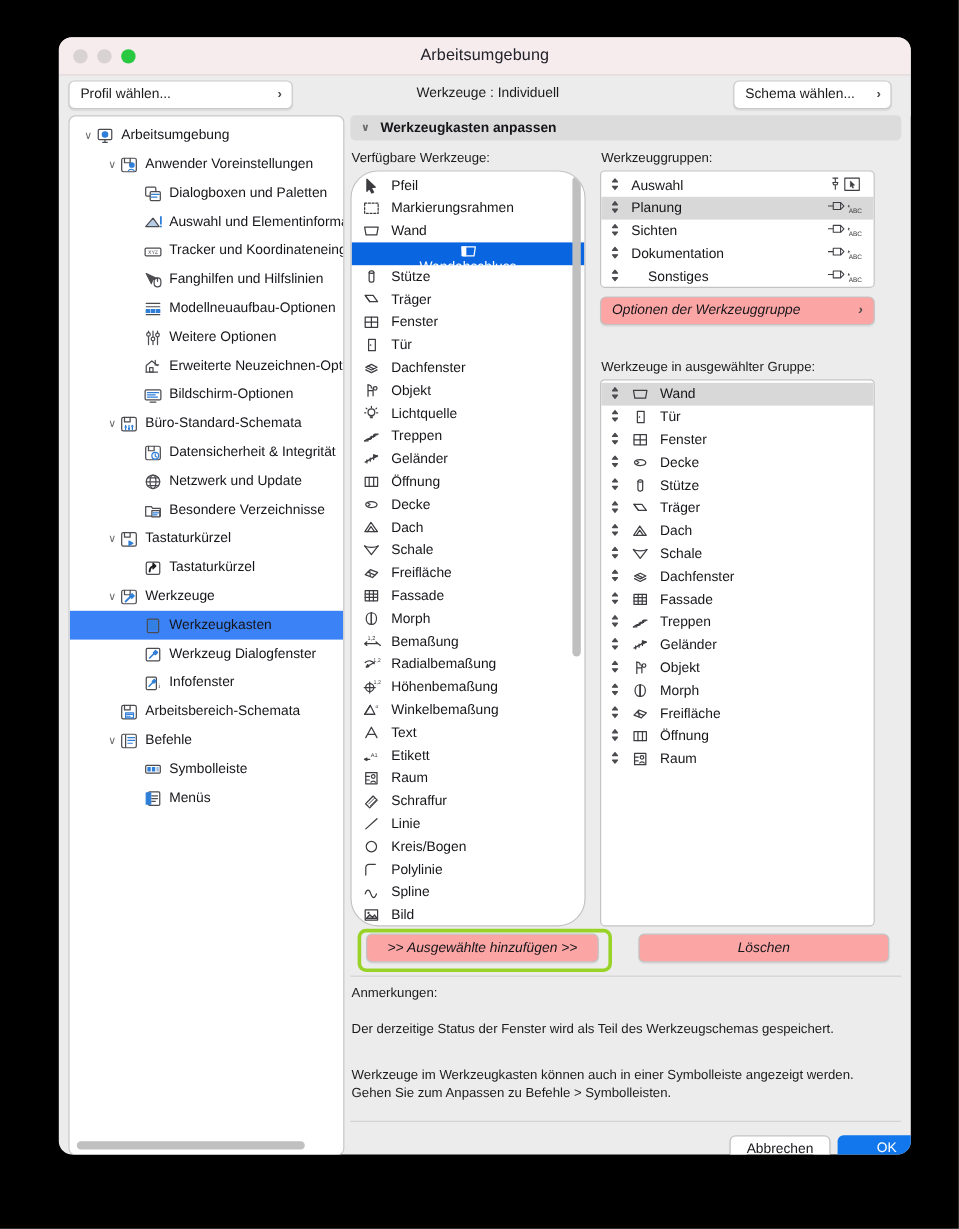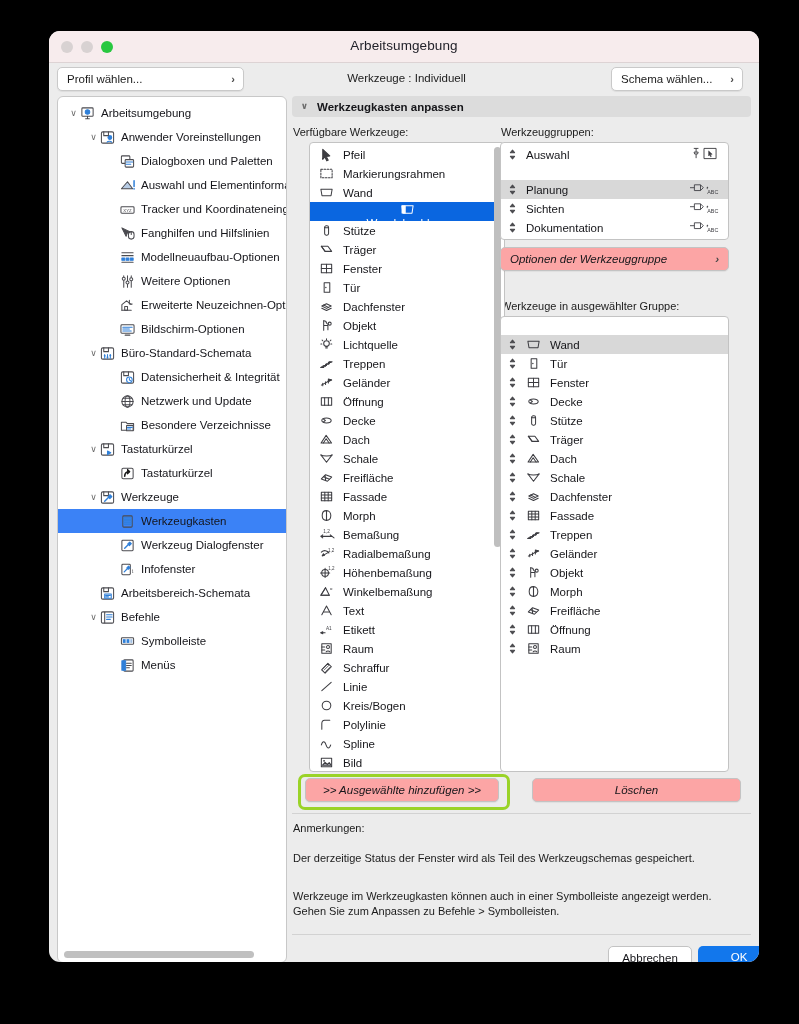--- a/index.html
+++ b/index.html
@@ -75,21 +75,21 @@
   
   .listbox{
     background:#fff;border:0.5px solid #c3c3c3;border-radius:4px;
     position:absolute;overflow:hidden;
   }
   .lrow{
     height:19px;display:flex;align-items:center;position:relative;
     font-size:11.5px;color:#16161a;white-space:nowrap;
   }
   .lrow.sel-blue{background:#0a66e0;color:#fff;flex-direction:column;}
-  .lrow.sel-grey{background:#d8d8d8;margin-top:16px;}
+  .lrow.sel-grey{background:#d8d8d8;}
   .gicon{width:19px;height:15px;flex:none;margin-left:7px;margin-right:7px;display:block;}
   .handle{
     width:9px;flex:none;margin-left:7px;margin-right:3px;color:#4b4b4b;
     font-size:10px;line-height:9px;text-align:center;
   }
   .badge{position:absolute;right:7px;top:2px;display:flex;align-items:center;gap:1px;}
   .vscroll{
     position:absolute;right:3px;border-radius:4px;background:#bfbfbf;width:7px;
   }
   
@@ -401,21 +401,21 @@
 
       <div class="sectionhdr" style="position:absolute;left:0;right:0;top:0;">
         <span class="tw">∨</span>
         <span>Werkzeugkasten anpassen</span>
       </div>
 
       <div class="collabel" style="position:absolute;left:1px;top:30px;">Verfügbare Werkzeuge:</div>
       <div class="collabel" style="position:absolute;left:209px;top:30px;">Werkzeuggruppen:</div>
       <div class="collabel" style="position:absolute;left:209px;top:204px;">Werkzeuge in ausgewählter Gruppe:</div>
 
-      <div class="listbox" style="left:17px;top:46px;width:194px;height:628px;">
+      <div class="listbox" style="left:0px;top:46px;width:194px;height:628px;border-radius:23px;">
         <div id="avail-container" style="position:absolute;left:0;right:0;top:2px;">
             <div class="lrow">
               <span class="gicon"><svg viewBox="0 0 18 16" width="19" height="15" fill="none" stroke="#3b3b40" stroke-width="1.1" stroke-linecap="round" stroke-linejoin="round">
                   <path d="M5 2.5l7.5 7-3.8.5 2.2 4-1.6.8-2.1-4.1L5 13.2z" fill="#3c3c41" stroke="#3c3c41"></path>
                 </svg></span>
               <span>Pfeil</span>
             </div>
             <div class="lrow">
               <span class="gicon"><svg viewBox="0 0 18 16" width="19" height="15" fill="none" stroke="#3b3b40" stroke-width="1.1" stroke-linecap="round" stroke-linejoin="round">
                   <rect x="3" y="3.5" width="12" height="9" stroke="#3c3c41" stroke-dasharray="1.8 1.5"></rect>

